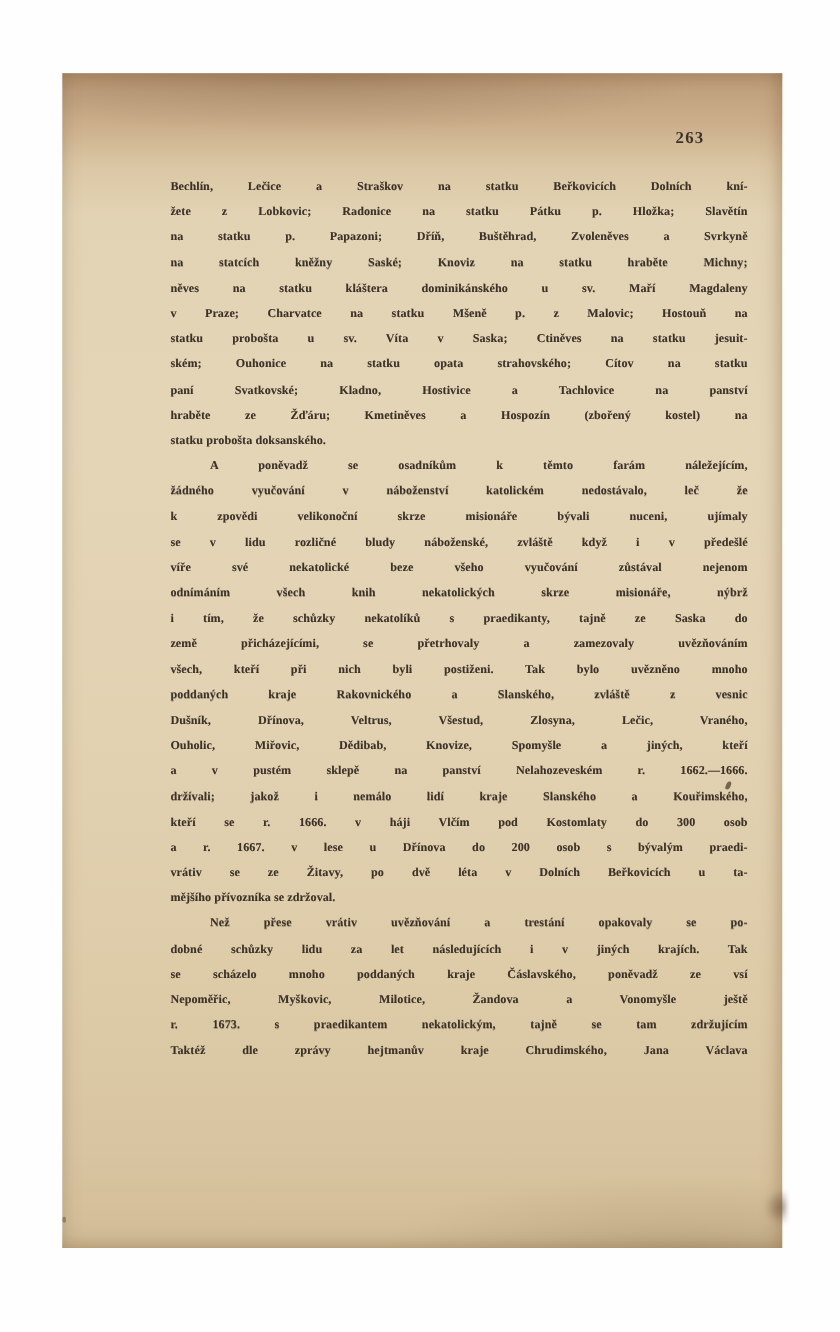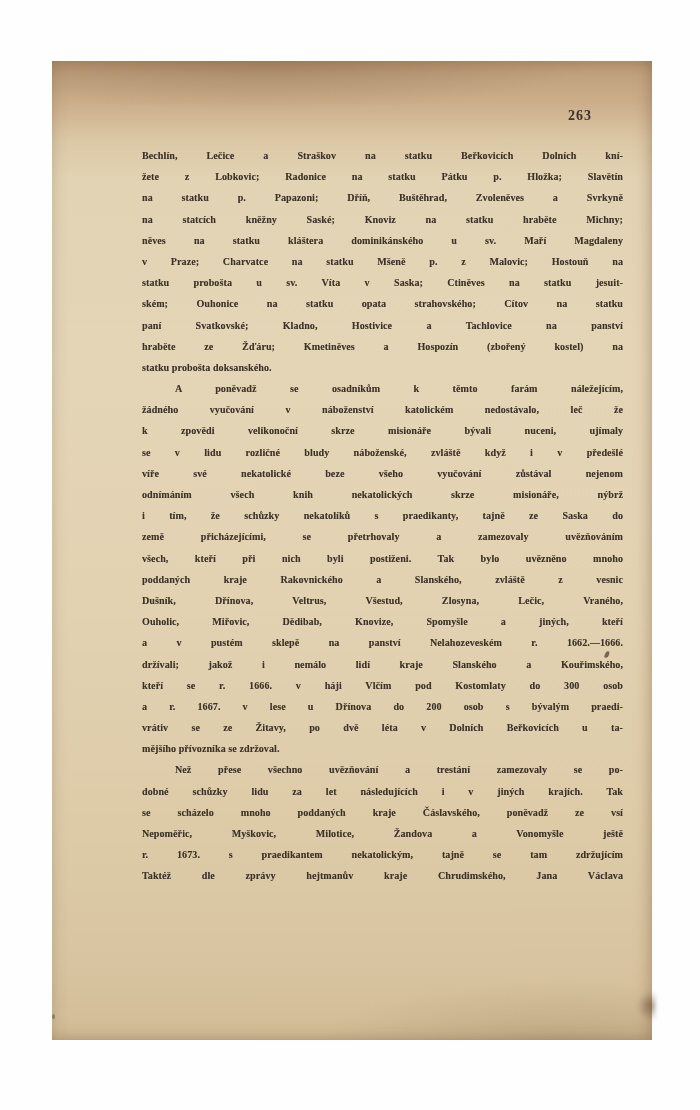--- a/index.html
+++ b/index.html
@@ -44,21 +44,21 @@
   }
   .pagenum {
     position: absolute;
     left: 506px;
     top: 47px;
     width: 34px;
     font-size: 14px;
     font-weight: 700;
     letter-spacing: 1px;
     color: #3d332a;
-    text-align: right;
+    text-align: center;
   }
   .textblock {
     position: absolute;
     left: 58px;
     top: 84px;
     width: 481px;
     font-size: 10px;
     line-height: 21.2px;
     font-weight: 700;
     letter-spacing: 0.1px;
@@ -139,21 +139,21 @@
         <div class="line">všech, kteří při nich byli postiženi. Tak bylo uvězněno mnoho</div>
         <div class="line">poddaných kraje Rakovnického a Slanského, zvláště z vesnic</div>
         <div class="line">Dušník, Dřínova, Veltrus, Všestud, Zlosyna, Lečic, Vraného,</div>
         <div class="line">Ouholic, Miřovic, Dědibab, Knovize, Spomyšle a jiných, kteří</div>
         <div class="line">a v pustém sklepě na panství Nelahozeveském r. 1662.—1666.</div>
         <div class="line">držívali; jakož i nemálo lidí kraje Slanského a Kouřimského,</div>
         <div class="line">kteří se r. 1666. v háji Vlčím pod Kostomlaty do 300 osob</div>
         <div class="line">a r. 1667. v lese u Dřínova do 200 osob s bývalým praedi-</div>
         <div class="line">vrátiv se ze Žitavy, po dvě léta v Dolních Beřkovicích u ta-</div>
         <div class="line pend">mějšího přívozníka se zdržoval.</div>
-        <div class="line ind">Než přese všechno uvězňování a trestání zamezovaly se po-</div>
+        <div class="line ind">Než přese vrátiv uvězňování a trestání opakovaly se po-</div>
         <div class="line">dobné schůzky lidu za let následujících i v jiných krajích. Tak</div>
         <div class="line">se scházelo mnoho poddaných kraje Čáslavského, poněvadž ze vsí</div>
         <div class="line">Nepoměřic, Myškovic, Milotice, Žandova a Vonomyšle ještě</div>
         <div class="line">r. 1673. s praedikantem nekatolickým, tajně se tam zdržujícím</div>
         <div class="line">Taktéž dle zprávy hejtmanův kraje Chrudimského, Jana Václava</div>
       </div>
     <div class="smudge"></div>
     <span class="speck s1"></span>
     <span class="speck s2"></span>
   </div>

